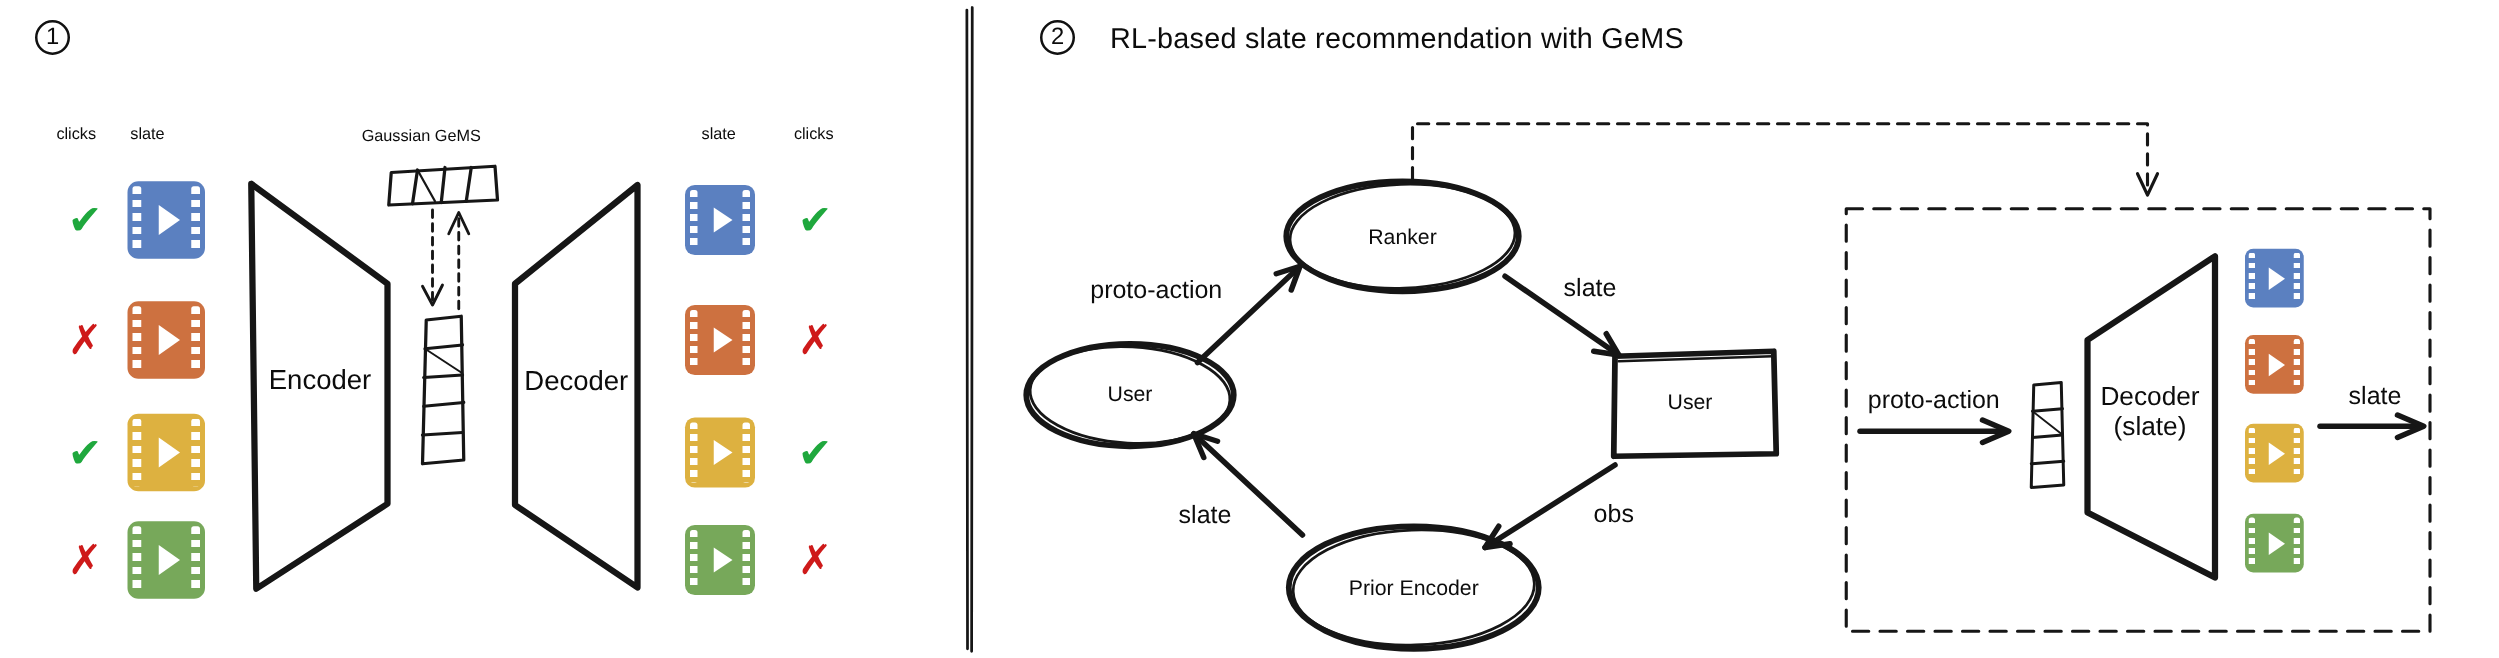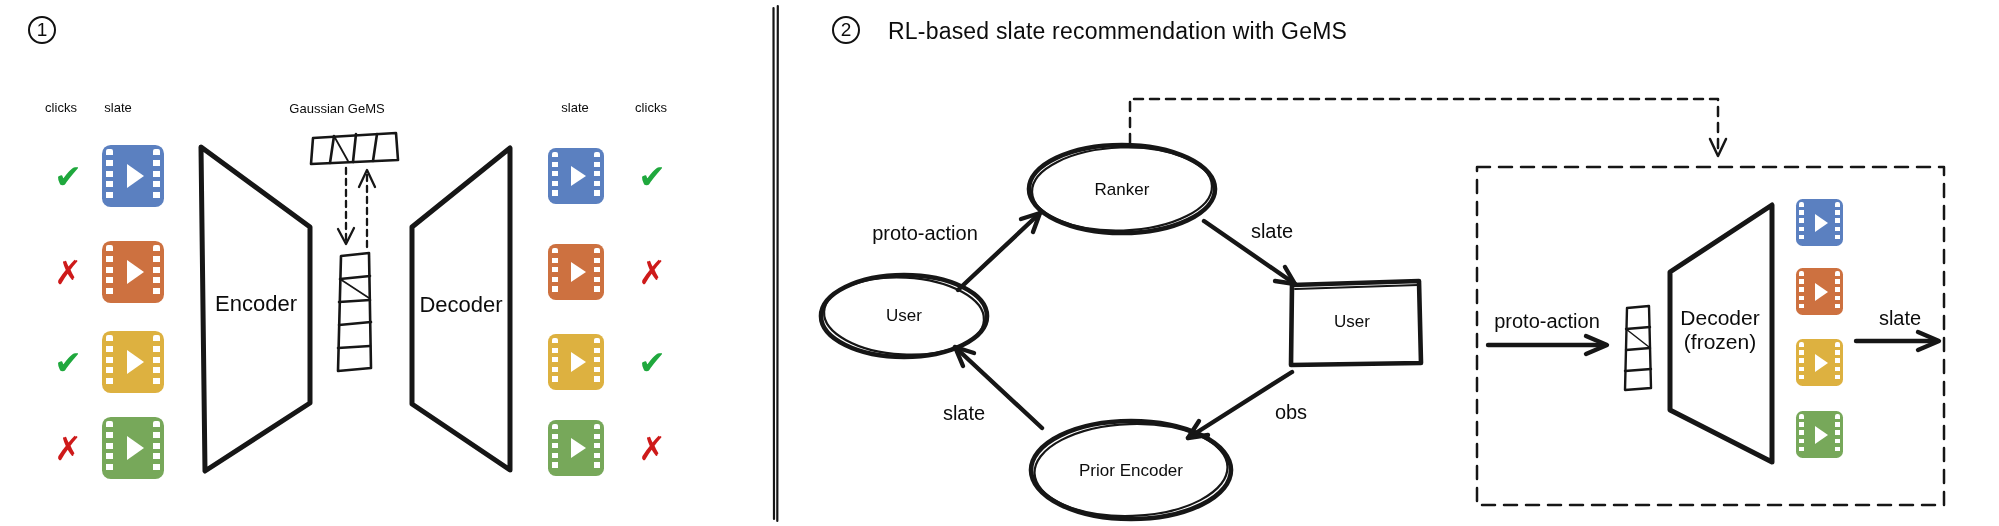--- a/index.html
+++ b/index.html
@@ -194,21 +194,21 @@
   <span class="pos lbl-node" style="left:1131px;top:471px">Prior Encoder</span>
 
   <span class="pos lbl-edge" style="left:925px;top:233px">proto-action</span>
   <span class="pos lbl-edge" style="left:1272px;top:231px">slate</span>
   <span class="pos lbl-edge" style="left:1291px;top:412px">obs</span>
   <span class="pos lbl-edge" style="left:964px;top:413px">slate</span>
 
   <span class="pos lbl-edge" style="left:1547px;top:321px">proto-action</span>
   <div class="pos dec2" style="left:1720px;top:330px">
     <div>Decoder</div>
-    <div>(frozen)</div>
+    <div>(slate)</div>
   </div>
   <span class="pos lbl-edge" style="left:1900px;top:318px">slate</span>
 
   <div class="mi sm" style="left: 1796px; top: 199px; background: rgb(91, 128, 192);">
       <i class="play"></i>
     </div>
   <div class="mi sm" style="left: 1796px; top: 268px; background: rgb(205, 113, 64);">
       <i class="play"></i>
     </div>
   <div class="mi sm" style="left: 1796px; top: 339px; background: rgb(221, 177, 64);">

